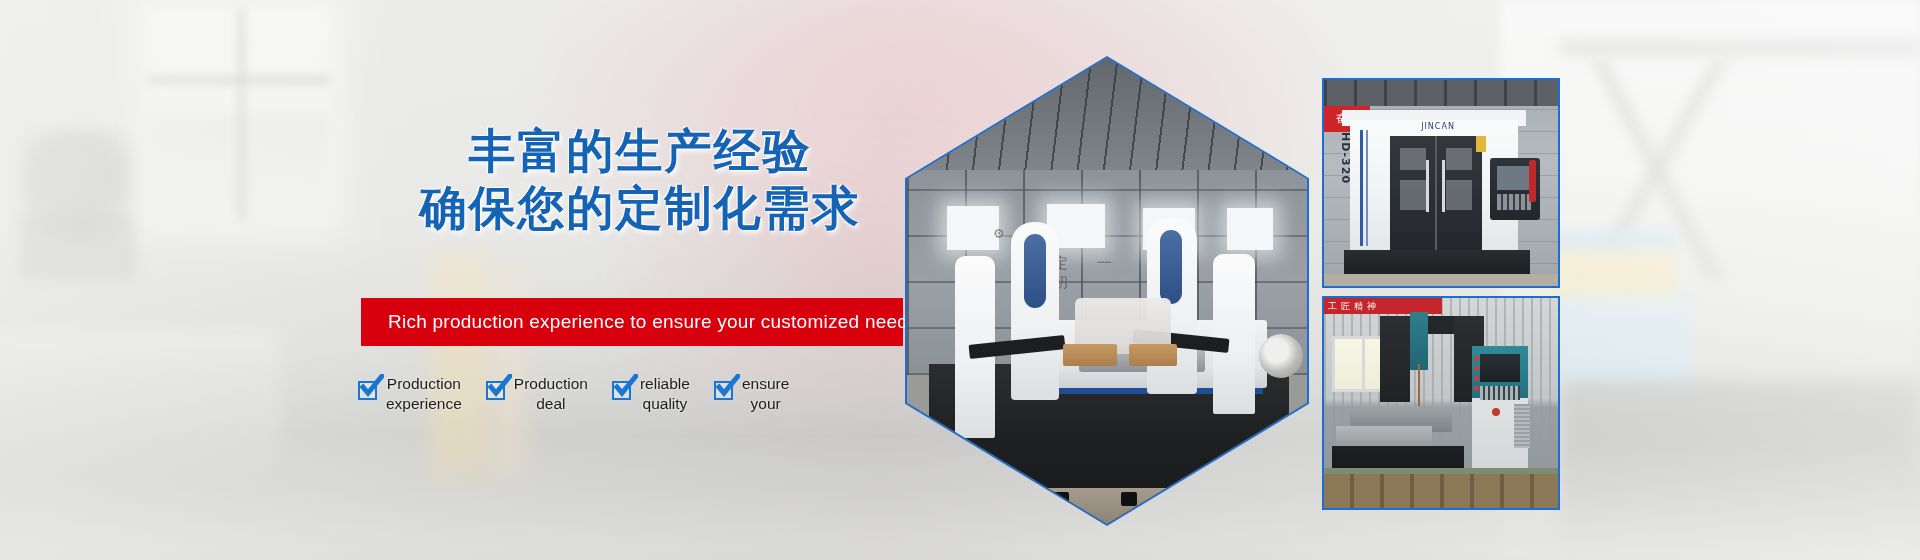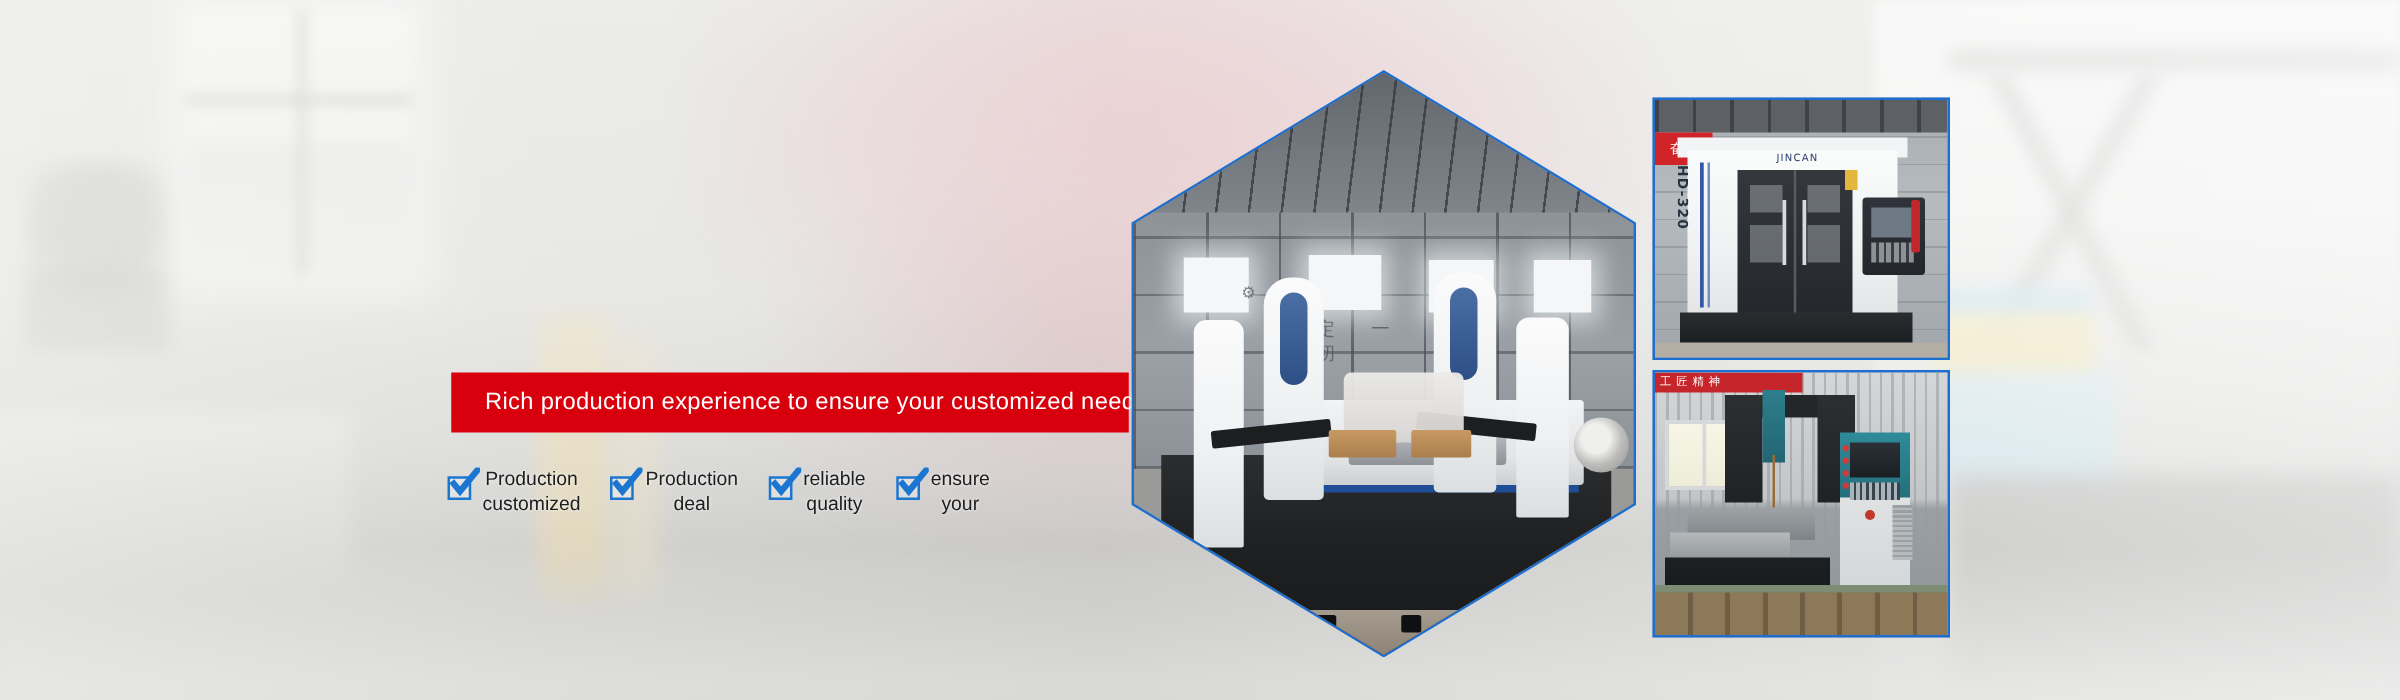--- a/index.html
+++ b/index.html
@@ -477,36 +477,40 @@
     <div class="bg-right-hall"></div>
     <div class="bg-right-beam"></div>
     <div class="bg-right-truss"></div>
     <div class="bg-right-yellow"></div>
     <div class="bg-right-blue"></div>
     <div class="bg-right-dark"></div>
     <div class="bg-floor"></div>
     <div class="bg-veil"></div>
   </div>
 
+  <div class="headline">
+    <span class="l1">丰富的生产经验</span>
+    <span class="l2">确保您的定制化需求</span>
+  </div>
 
   <div class="subbar">
     <span>Rich production experience to ensure your customized needs</span>
   </div>
 
   <div class="features">
 
     <div class="feature">
       <span class="chk">
         <svg viewBox="0 0 26 26" aria-hidden="true">
             <path d="M5 13 L10 19 L24 2" fill="none" stroke="#1b76d2" stroke-width="5" stroke-linecap="square"></path>
           </svg>
       </span>
       <span class="feature-label">
         <span class="w">Production</span>
-        <span class="w">customized</span>
+        <span class="w">experience</span>
       </span>
     </div>
 
     <div class="feature">
       <span class="chk">
         <svg viewBox="0 0 26 26" aria-hidden="true">
             <path d="M5 13 L10 19 L24 2" fill="none" stroke="#1b76d2" stroke-width="5" stroke-linecap="square"></path>
           </svg>
       </span>
       <span class="feature-label">

